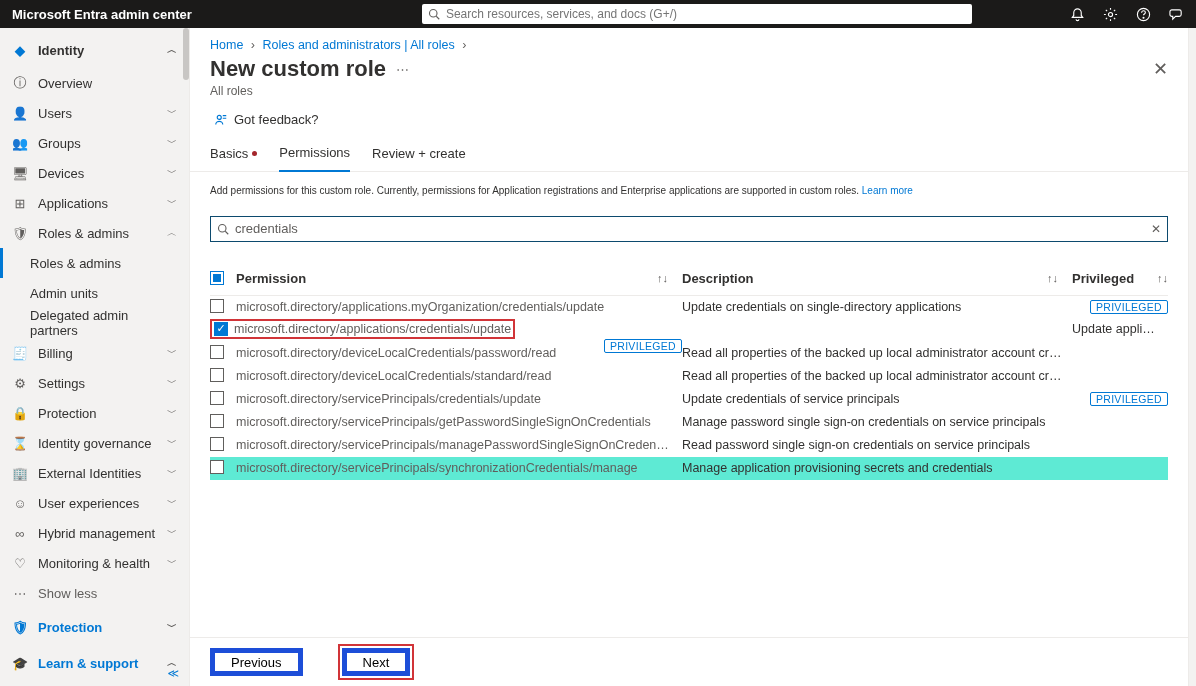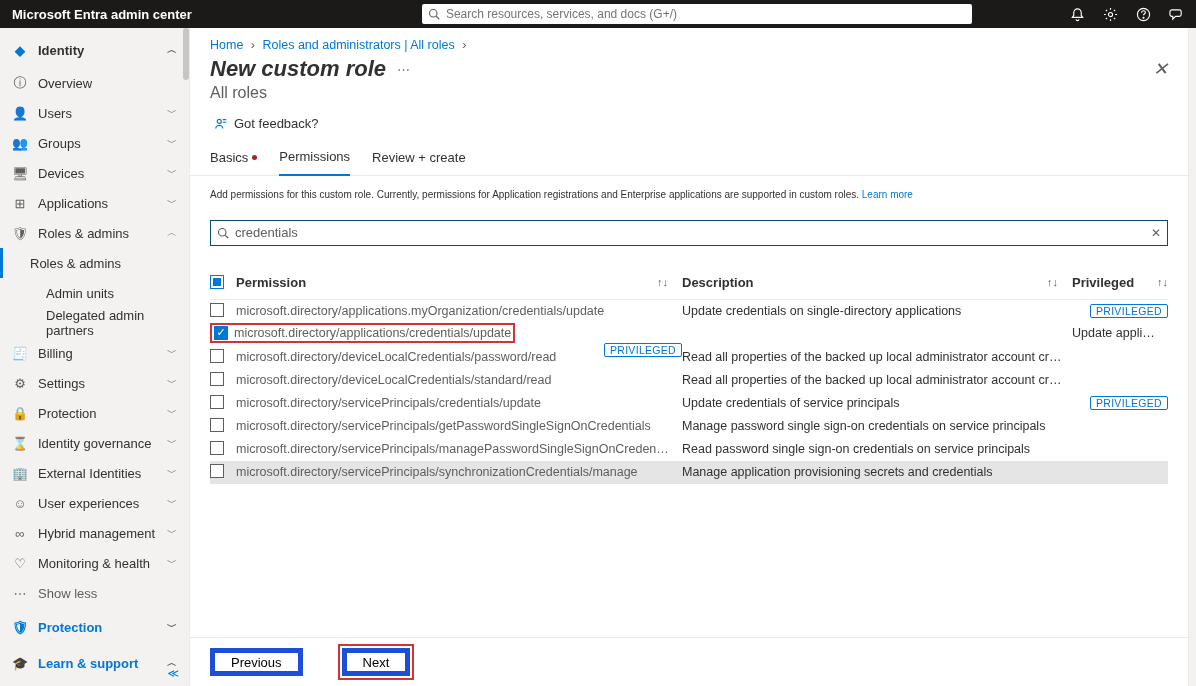--- a/index.html
+++ b/index.html
@@ -21,38 +21,38 @@
   
   .sidebar { width: 190px; background:#f3f2f1; border-right:1px solid #edebe9; overflow:hidden; position:relative; padding-top:4px; }
   .scrollthumb { position:absolute; right:0; top:0; width:6px; height:52px; background:#c8c6c4; border-radius:3px; }
   .nav-header { display:flex; align-items:center; height:36px; padding:0 12px; font-weight:600; color:#323130; cursor:pointer; }
   .nav-header.blue .nh-icon { color:#0078d4; }
   .nh-icon { width:16px; text-align:center; margin-right:10px; color:#605e5c; }
   .nh-label { flex:1; }
   .chevron { color:#605e5c; font-size:10px; }
   .nav-item { display:flex; align-items:center; height:30px; padding:0 12px 0 12px; color:#323130; cursor:pointer; }
   .nav-item .nh-icon { width:16px; margin-right:10px; color:#605e5c; }
-  .nav-item.sub { padding-left:46px; font-size:13px; color:#323130; }
+  .nav-item.sub { padding-left:30px; font-size:13px; color:#323130; }
   .nav-item.sub.active { border-left:3px solid #0078d4; padding-left:27px; font-weight:400; }
   .show-less { display:flex; align-items:center; padding:8px 12px; color:#605e5c; }
   .collapse-arrows { position:absolute; bottom:6px; right:10px; color:#0078d4; font-size:11px; cursor:pointer; }
 
   
   .main { flex:1; display:flex; flex-direction:column; position:relative; overflow:hidden; }
   .vscroll { width:8px; background:#f3f2f1; border-left:1px solid #edebe9; }
 
   .breadcrumb { padding:10px 20px 4px; font-size:12.5px; }
   .breadcrumb a { color:#0078d4; text-decoration:none; }
   .bc-sep { color:#605e5c; margin:0 4px; }
 
-  .page-title-row { display:flex; align-items:center; padding:0 20px;font-style:italic; }
+  .page-title-row { display:flex; align-items:center; padding:0 20px; }
   .page-title { font-size:22px; font-weight:600; }
   .dots { margin-left:10px; color:#605e5c; letter-spacing:2px; cursor:pointer; }
   .close-x { margin-left:auto; font-size:18px; color:#605e5c; cursor:pointer; }
-  .subtitle { padding:2px 20px 6px; font-size:16px; color:#605e5c; }
+  .subtitle { padding:2px 20px 6px; font-size:12px; color:#605e5c; }
 
   .feedback { display:flex; align-items:flex-end; gap:6px; padding:8px 24px 10px; color:#323130; font-size:13px; }
   .feedback .fb-icon { color:#0078d4; }
 
   .tabs { display:flex; gap:22px; padding:0 20px; border-bottom:1px solid #edebe9; }
   .tab { padding:8px 0 10px; font-size:13px; color:#323130; cursor:pointer; display:flex; align-items:center; gap:4px; }
   .tab .dot-red { width:5px; height:5px; background:#a4262c; border-radius:50%; }
   .tab.active { color:#323130; font-weight:400; border-bottom:2px solid #0078d4; margin-bottom:-1px; }
 
   .desc { padding:12px 20px 6px; font-size:10px; color:#323130; max-width:760px; line-height:1.35; }
@@ -65,21 +65,21 @@
 
   .table { margin:12px 20px; }
   .thead { display:grid; grid-template-columns: 26px 1fr 390px 96px; align-items:center; height:34px; border-bottom:1px solid #edebe9; font-weight:600; }
   .th { display:flex; align-items:center; gap:6px; }
   .sort { color:#605e5c; font-size:11px; }
   .checkbox { width:14px; height:14px; border:1px solid #605e5c; background:#fff; display:inline-flex; align-items:center; justify-content:center; cursor:pointer; }
   .checkbox.indet { border-color:#0078d4; background:#fff; }
   .checkbox.indet::after { content:""; width:8px; height:8px; background:#0078d4; }
   .checkbox.checked { background:#0078d4; border-color:#0078d4; color:#fff; font-size:11px; }
   .trow { display:grid; grid-template-columns: 26px 1fr 390px 96px; align-items:center; height:23px; font-size:12.5px; color:#605e5c; }
-  .trow.hover { background:#e5e5e5; }
+  .trow.hover { background:#5eead4; }
   .td-perm { color:#605e5c; overflow:hidden; text-overflow:ellipsis; white-space:nowrap; padding-right:10px;}
   .td-desc { color:#323130; overflow:hidden; text-overflow:ellipsis; white-space:nowrap; padding-right:10px;}
   .priv { border:1px solid #0078d4; color:#0078d4; font-size:10.5px; padding:0px 5px; border-radius:2px; letter-spacing:.3px; }
   .td-priv { display:flex; justify-content:flex-end; }
   .redbox { border:2px solid #d13438; padding:0 2px; height:20px; display:inline-flex; align-items:center; }
 
   .footer { margin-top:auto; border-top:1px solid #edebe9; padding:10px 20px; display:flex; gap:10px; }
   .btn { border:5px solid #1d4ed8; background:#fff; height:28px; padding:0 16px; font-size:13px; cursor:pointer; }
   .btn.redout { outline:2px solid #d13438; outline-offset:2px;margin-left:29px; }
 

